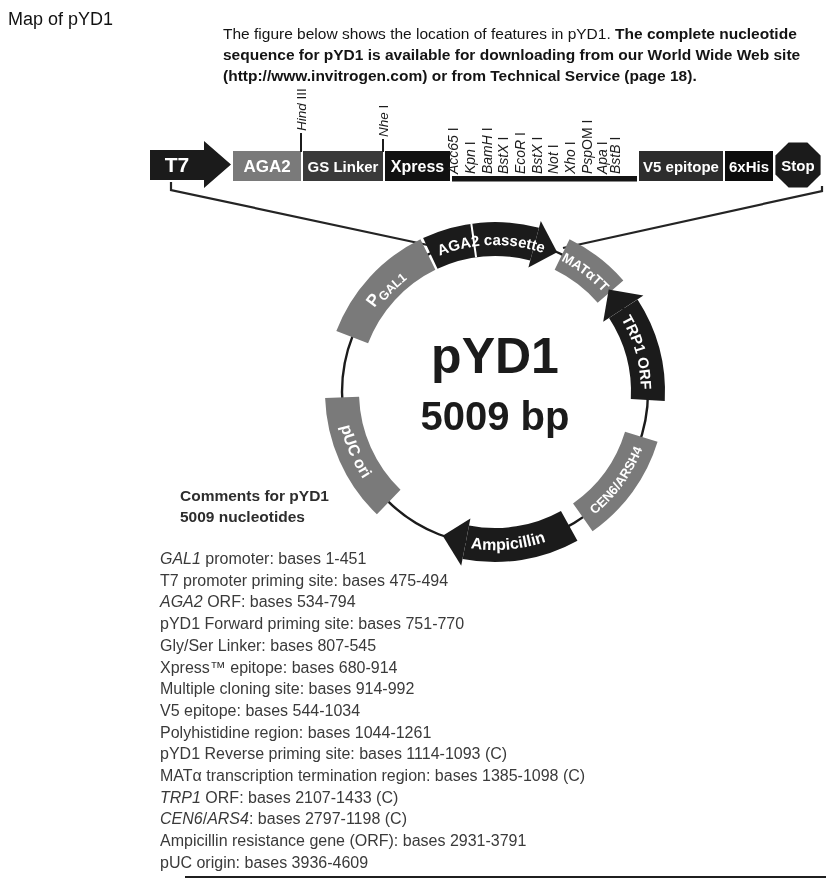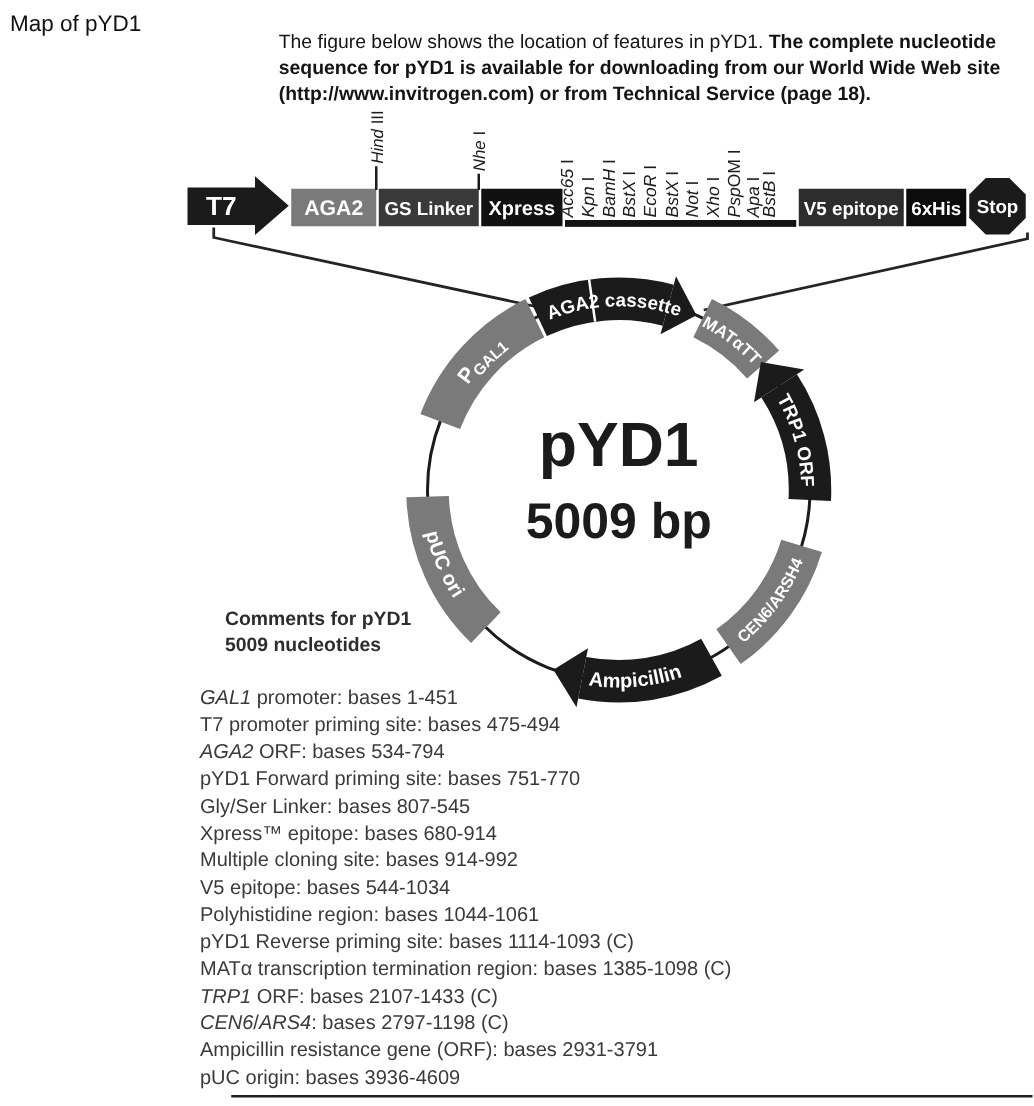--- a/index.html
+++ b/index.html
@@ -148,21 +148,21 @@
 
 <div class="features" id="feature-list">
     <div class="feature-line"><i>GAL1</i><span> promoter: bases 1-451</span></div>
     <div class="feature-line"><span>T7 promoter priming site: bases 475-494</span></div>
     <div class="feature-line"><i>AGA2</i><span> ORF: bases 534-794</span></div>
     <div class="feature-line"><span>pYD1 Forward priming site: bases 751-770</span></div>
     <div class="feature-line"><span>Gly/Ser Linker: bases 807-545</span></div>
     <div class="feature-line"><span>Xpress™ epitope: bases 680-914</span></div>
     <div class="feature-line"><span>Multiple cloning site: bases 914-992</span></div>
     <div class="feature-line"><span>V5 epitope: bases 544-1034</span></div>
-    <div class="feature-line"><span>Polyhistidine region: bases 1044-1061</span></div>
+    <div class="feature-line"><span>Polyhistidine region: bases 1044-1261</span></div>
     <div class="feature-line"><span>pYD1 Reverse priming site: bases 1114-1093 (C)</span></div>
     <div class="feature-line"><span>MATα transcription termination region: bases 1385-1098 (C)</span></div>
     <div class="feature-line"><i>TRP1</i><span> ORF: bases 2107-1433 (C)</span></div>
     <div class="feature-line"><i>CEN6</i><span>/</span><i>ARS4</i><span>: bases 2797-1198 (C)</span></div>
     <div class="feature-line"><span>Ampicillin resistance gene (ORF): bases 2931-3791</span></div>
     <div class="feature-line"><span>pUC origin: bases 3936-4609</span></div>
   </div>
 
 <div class="bottom-rule"></div>
 

